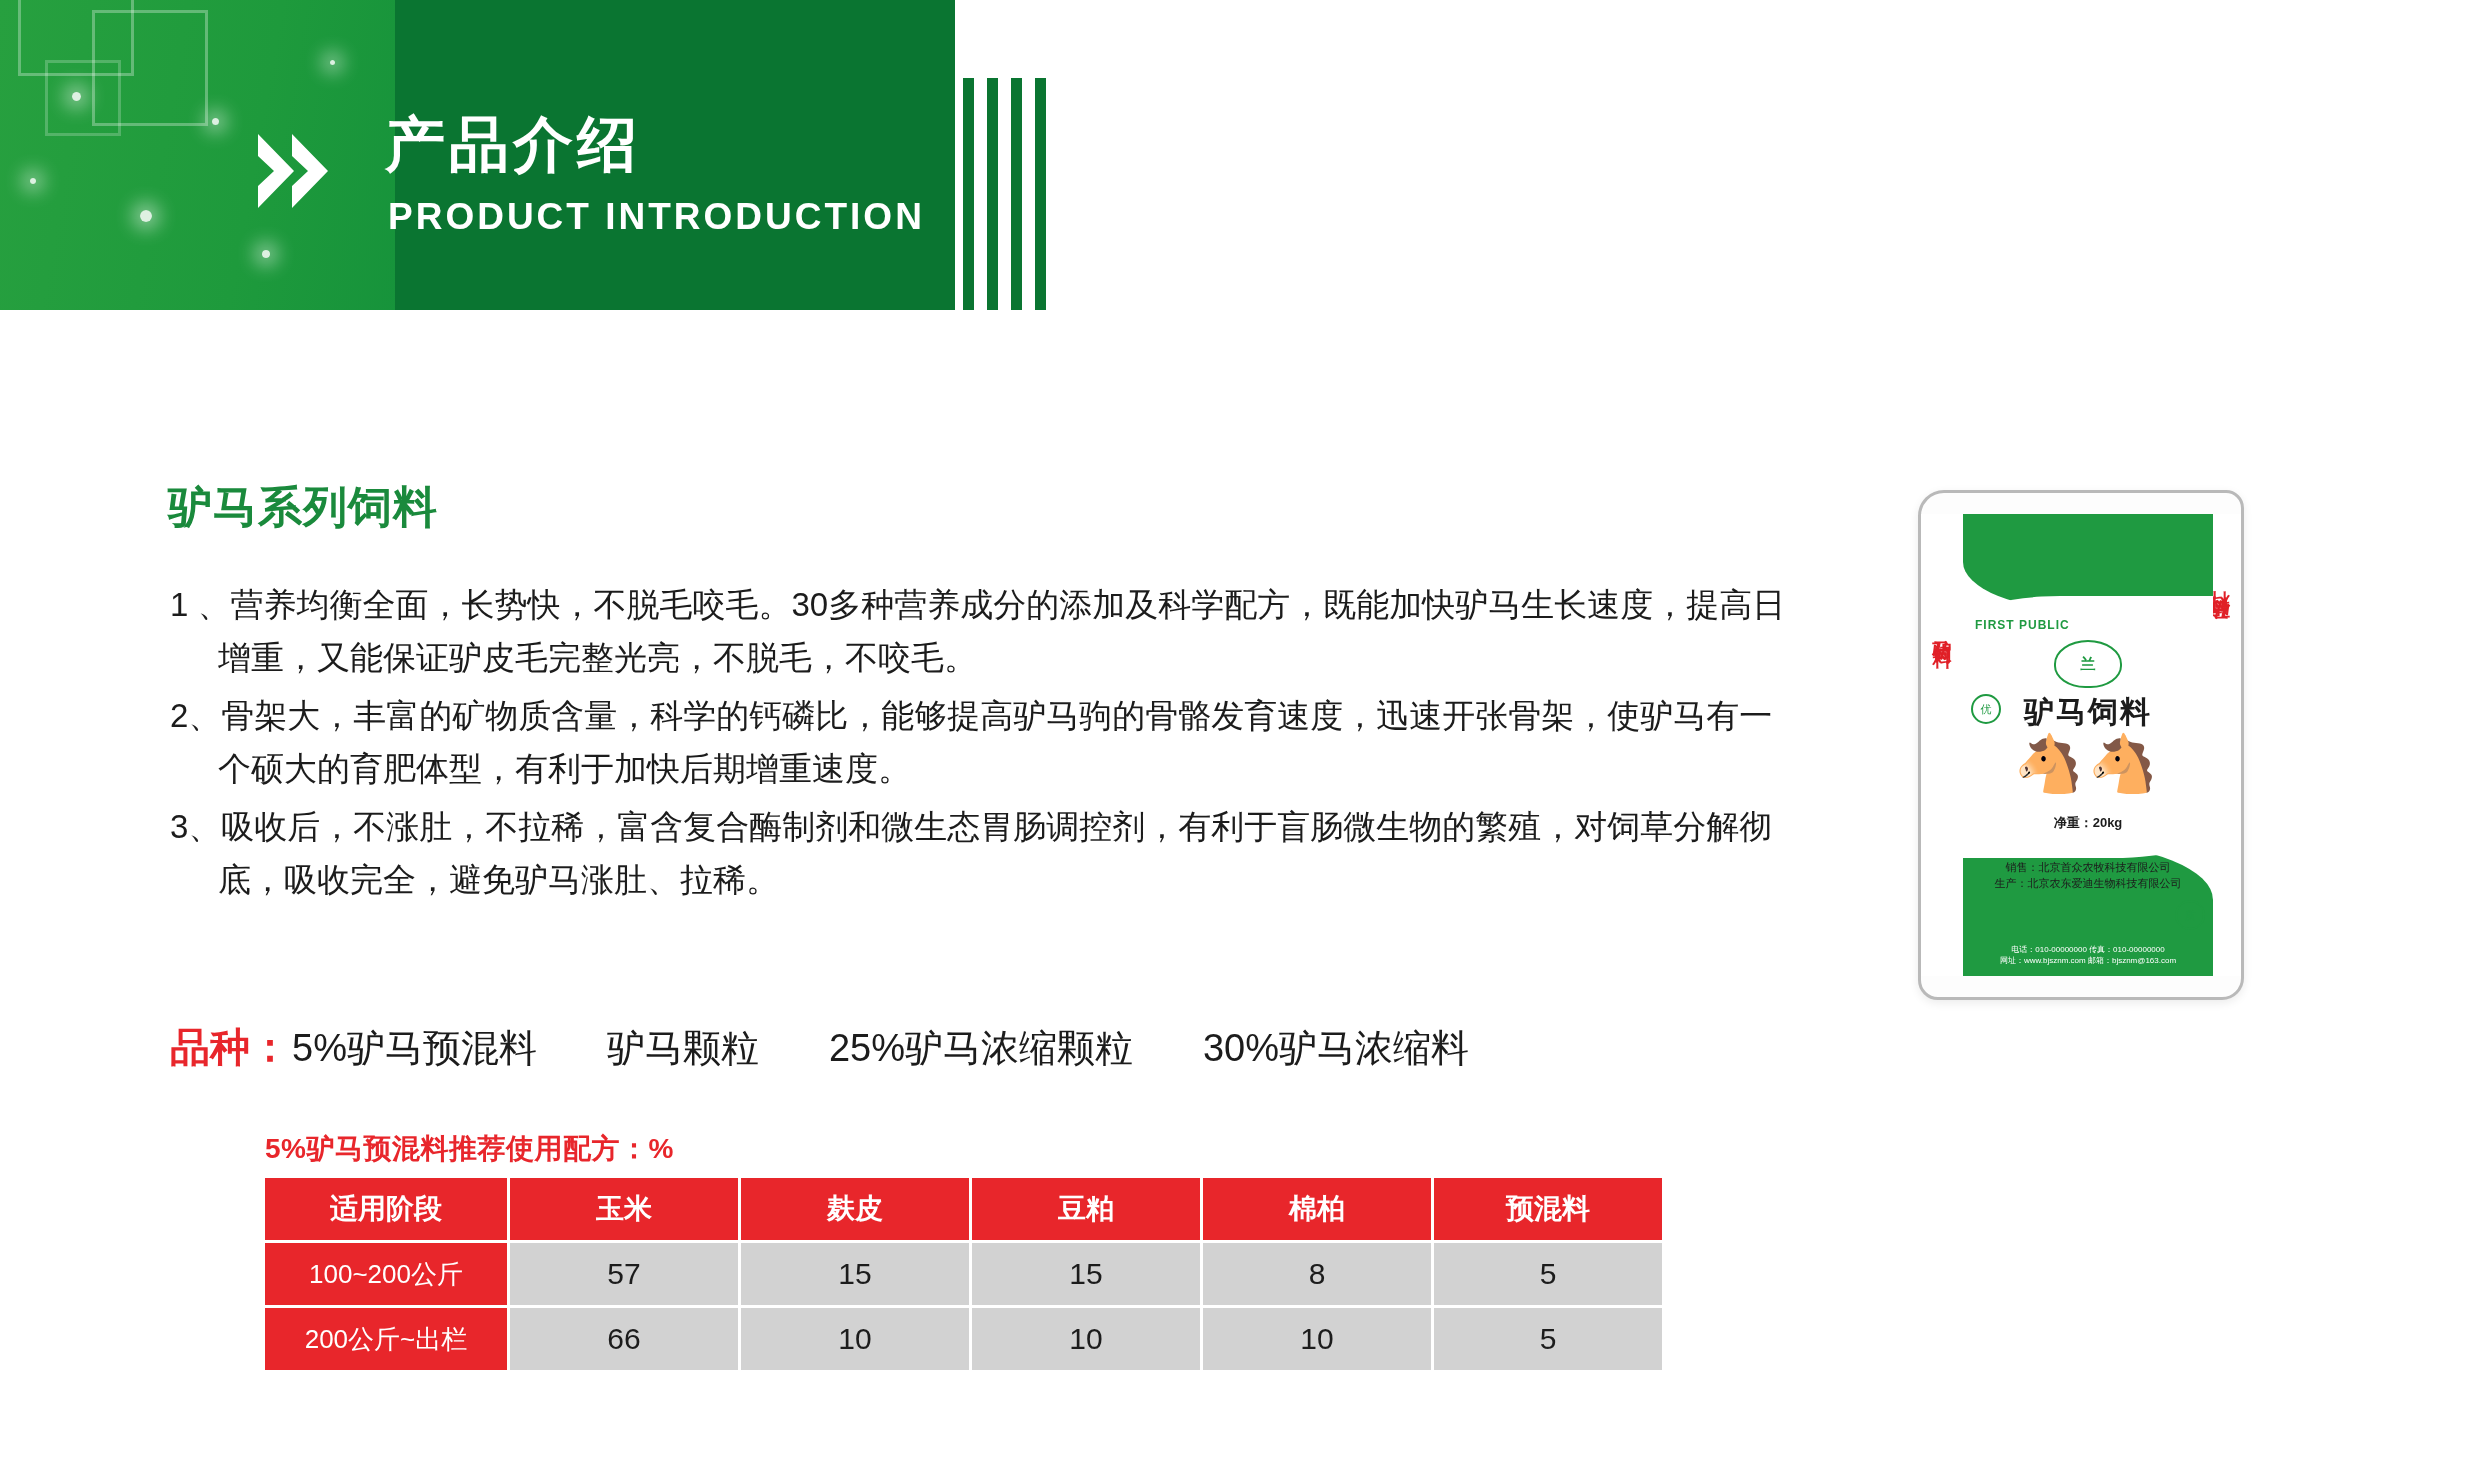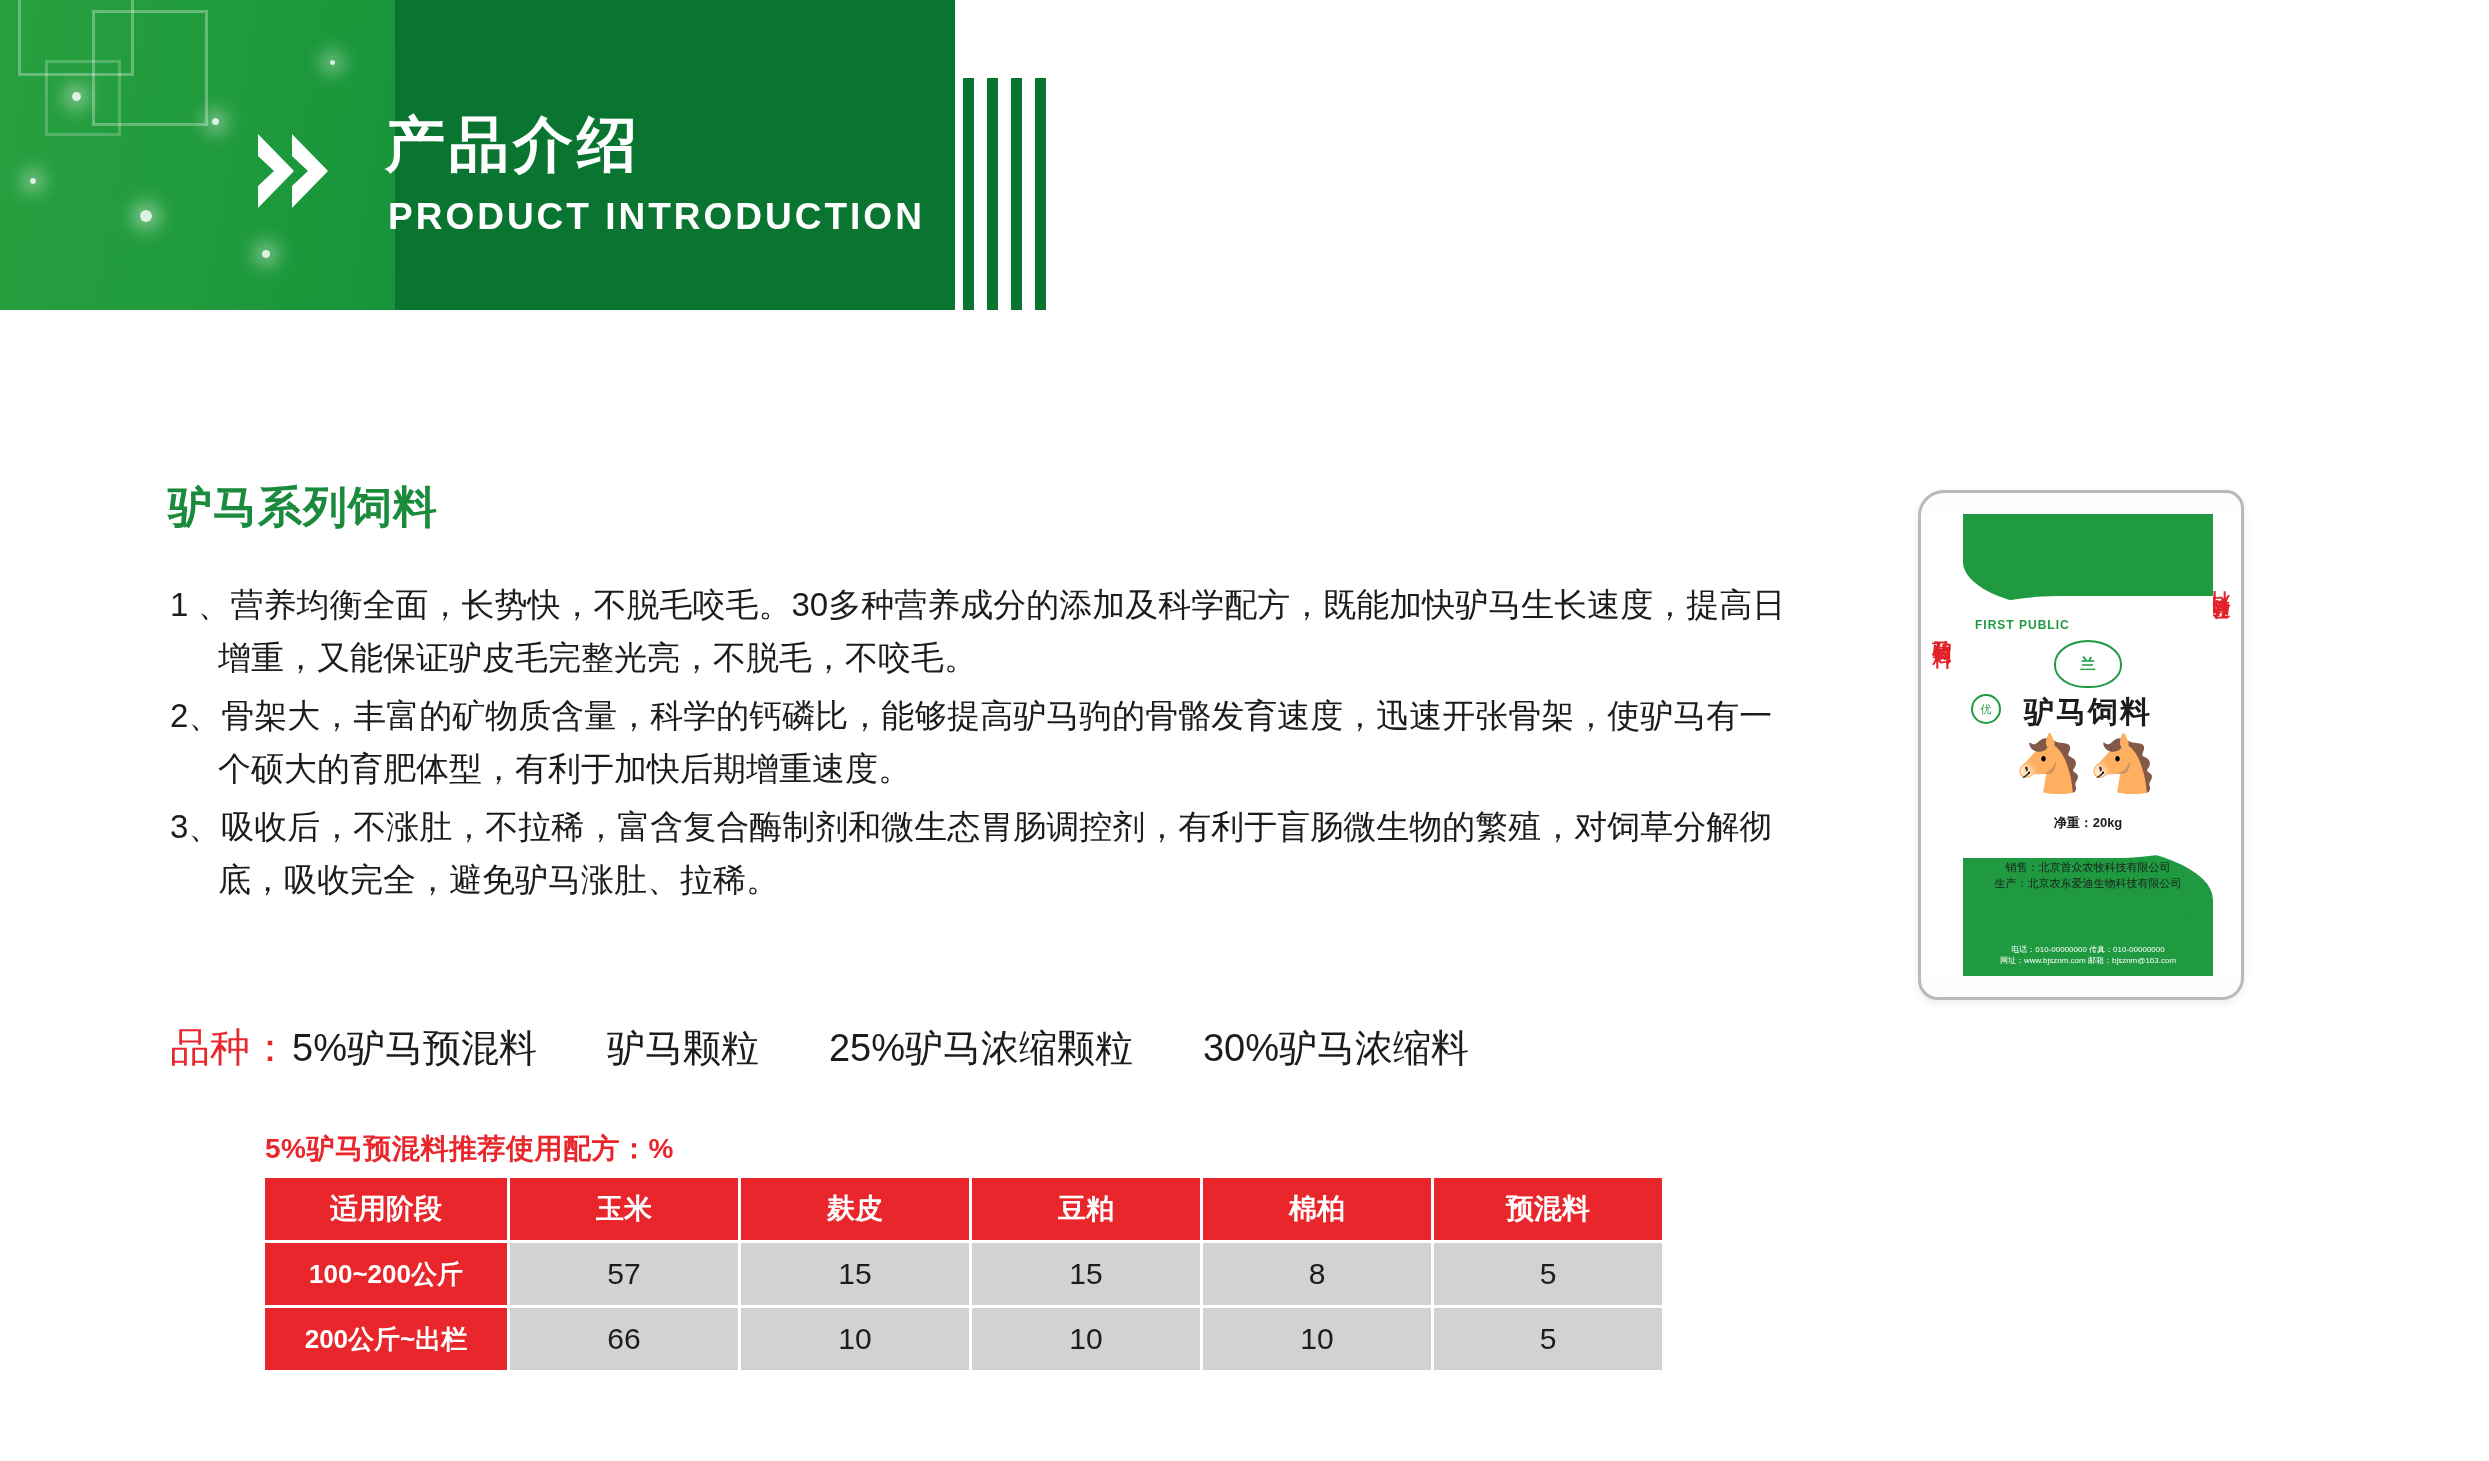--- a/index.html
+++ b/index.html
@@ -141,21 +141,21 @@
     position: absolute;
     left: 170px;
     top: 1020px;
     display: flex;
     align-items: baseline;
     font-size: 38px;
     color: #1c1c1c;
   }
   .variety-label {
     color: #e8262b;
-    font-weight: normal;
+    font-weight: bold;
     font-size: 40px;
     margin-right: 2px;
   }
   .variety-item { margin-right: 70px; white-space: nowrap; }
   .variety-item:last-child { margin-right: 0; }
 
   .table-caption {
     position: absolute;
     left: 265px;
     top: 1130px;
@@ -187,21 +187,21 @@
     background: #d2d2d2;
     color: #1c1c1c;
     height: 62px;
     text-align: center;
     font-size: 30px;
     padding: 0 10px;
   }
   .feed-table td.row-head {
     background: #e8262b;
     color: #ffffff;
-    font-weight: bold;
+    font-weight: normal;
     font-size: 26px;
     text-align: center;
   }
 
   
   .bag-wrap {
     position: absolute;
     left: 1918px;
     top: 490px;
     width: 326px;

